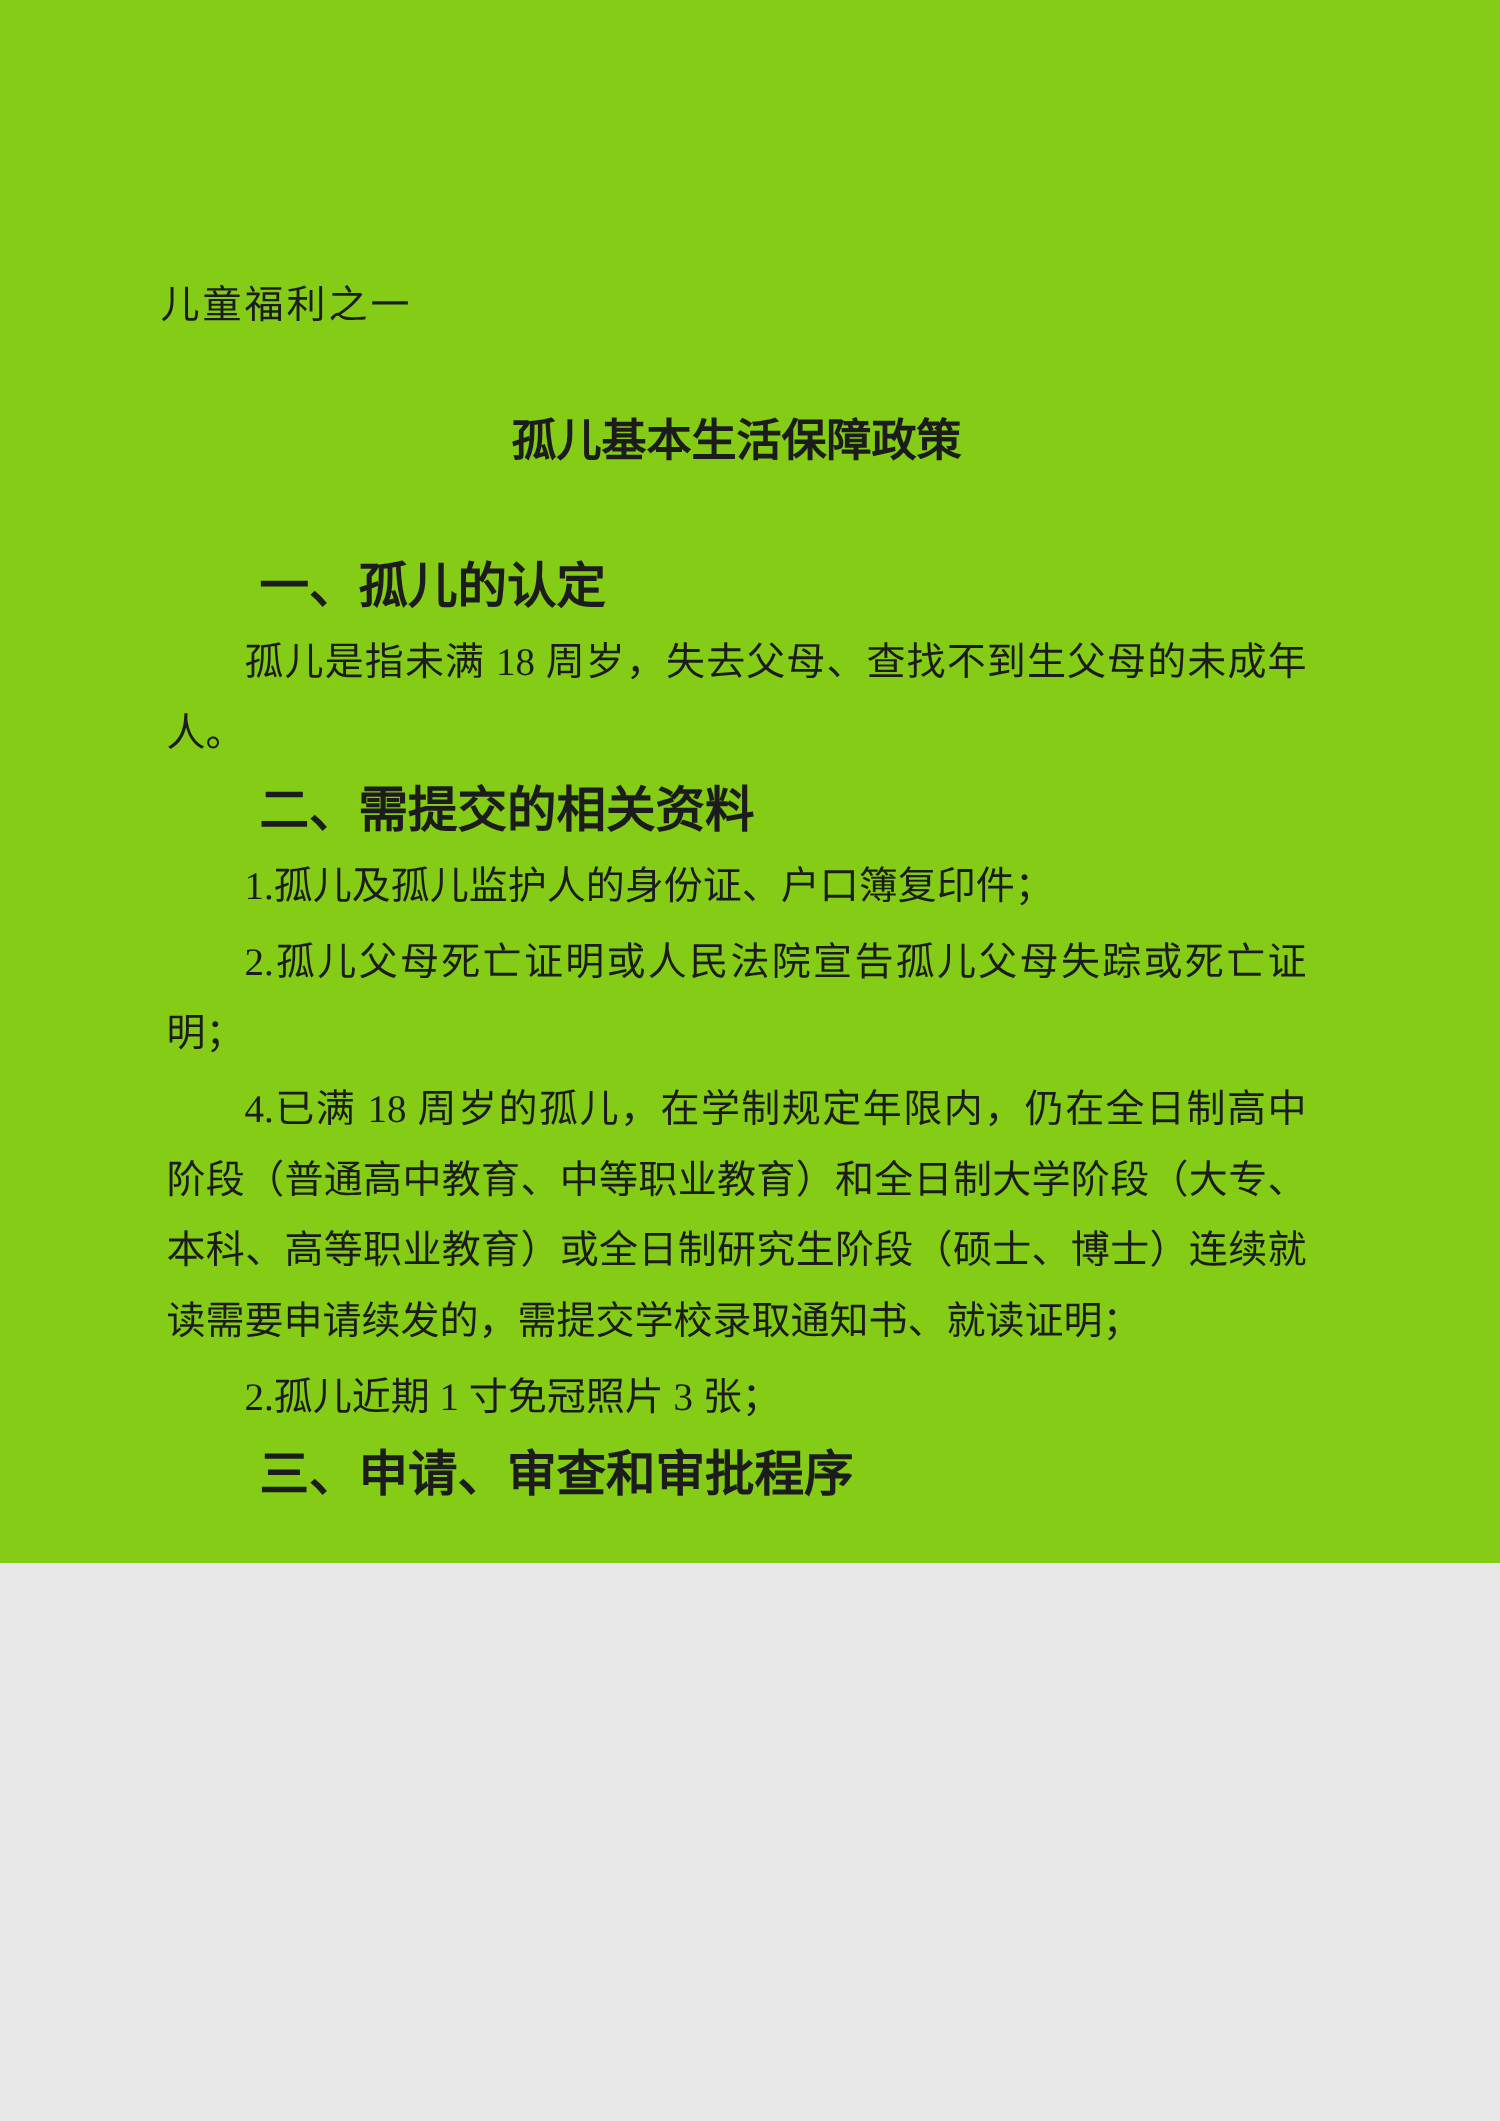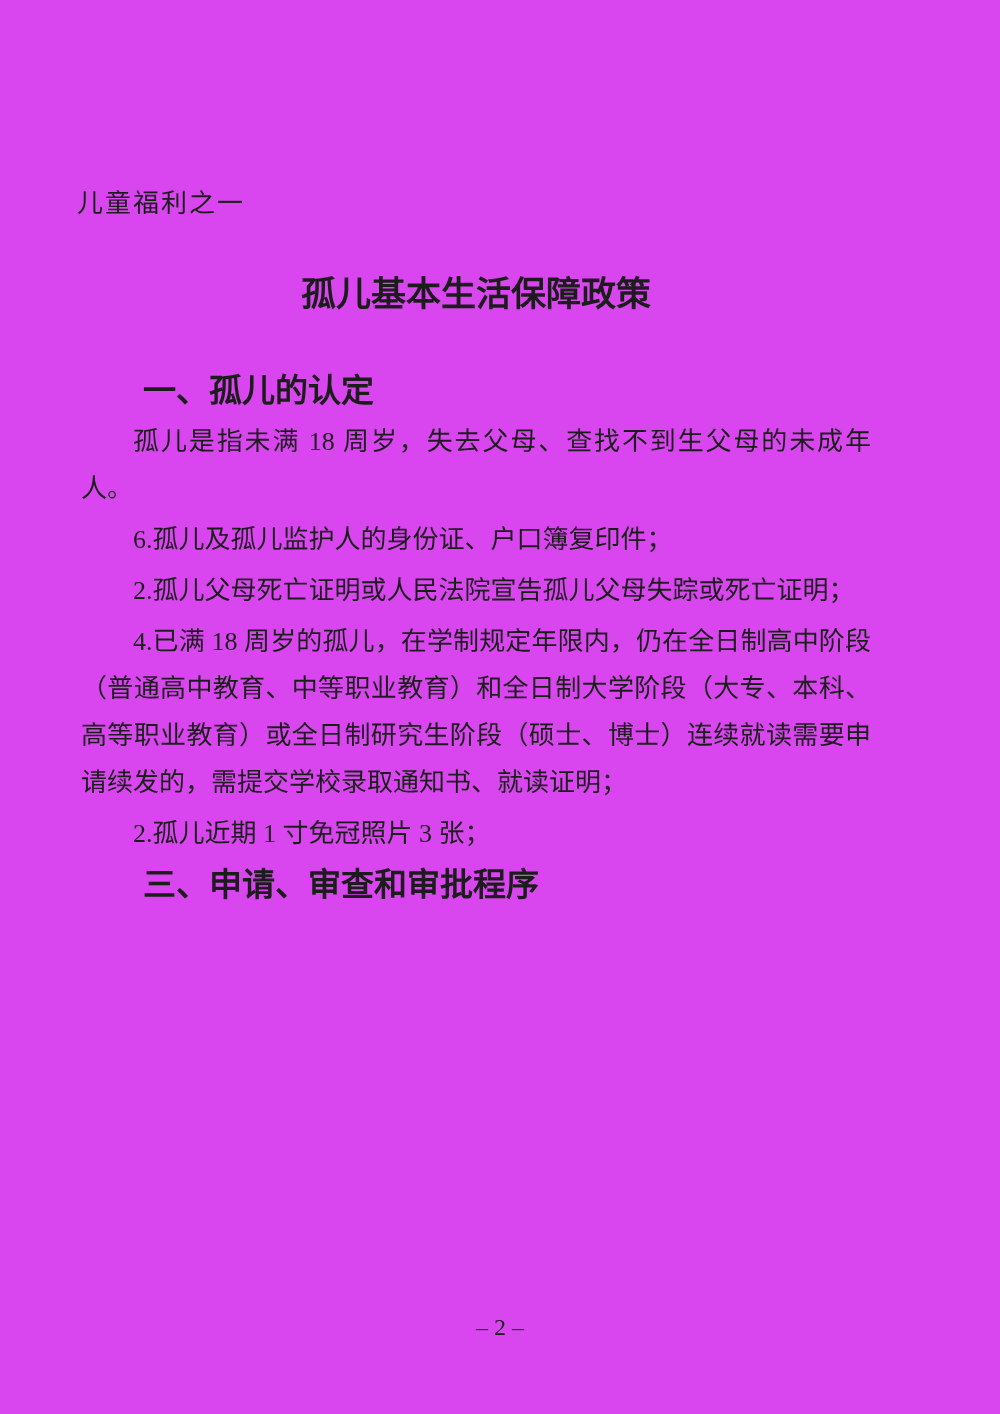--- a/index.html
+++ b/index.html
@@ -4,38 +4,38 @@
 <title>孤儿基本生活保障政策</title>
 <style>
   html, body {
     margin: 0;
     padding: 0;
     background: #e8e8e8;
   }
   .page {
     position: relative;
     width: 1000px;
-    height: 1414px;
+    height: 1042px;
     margin: 0 auto;
-    background: #d946ef;
+    background: #84cc16;
     color: #1c1c1c;
     box-sizing: border-box;
-    padding: 180px 125px 0 77px;
+    padding: 180px 125px 0 107px;
     overflow: hidden;
     font-family: "Liberation Serif", "DejaVu Serif", serif;
   }
   .header-note {
     font-size: 26px;
     line-height: 47px;
     letter-spacing: 2px;
     font-family: "Liberation Serif", "DejaVu Serif", serif;
   }
   .doc-title {
     margin: 44px 0 0 0;
-    font-size: 35px;
+    font-size: 30px;
     line-height: 47px;
     font-weight: bold;
     text-align: center;
     font-family: "Liberation Serif", "DejaVu Serif", serif;
   }
   .content {
     margin-top: 49px;
     font-size: 26px;
     line-height: 47px;
   }
@@ -73,22 +73,23 @@
   <div class="header-note">儿童福利之一</div>
 
   <h1 class="doc-title">孤儿基本生活保障政策</h1>
 
   <div class="content">
 
     <h2 class="sec-heading">一、孤儿的认定</h2>
 
     <p class="para">孤儿是指未满 18 周岁，失去父母、查找不到生父母的未成年人。</p>
 
+    <h2 class="sec-heading">二、需提交的相关资料</h2>
 
-    <p class="para">6.孤儿及孤儿监护人的身份证、户口簿复印件；</p>
+    <p class="para">1.孤儿及孤儿监护人的身份证、户口簿复印件；</p>
 
     <p class="para">2.孤儿父母死亡证明或人民法院宣告孤儿父母失踪或死亡证明；</p>
 
 
     <p class="para">4.已满 18 周岁的孤儿，在学制规定年限内，仍在全日制高中阶段（普通高中教育、中等职业教育）和全日制大学阶段（大专、本科、高等职业教育）或全日制研究生阶段（硕士、博士）连续就读需要申请续发的，需提交学校录取通知书、就读证明；</p>
 
 
     <p class="para">2.孤儿近期 1 寸免冠照片 3 张；</p>
 
 

